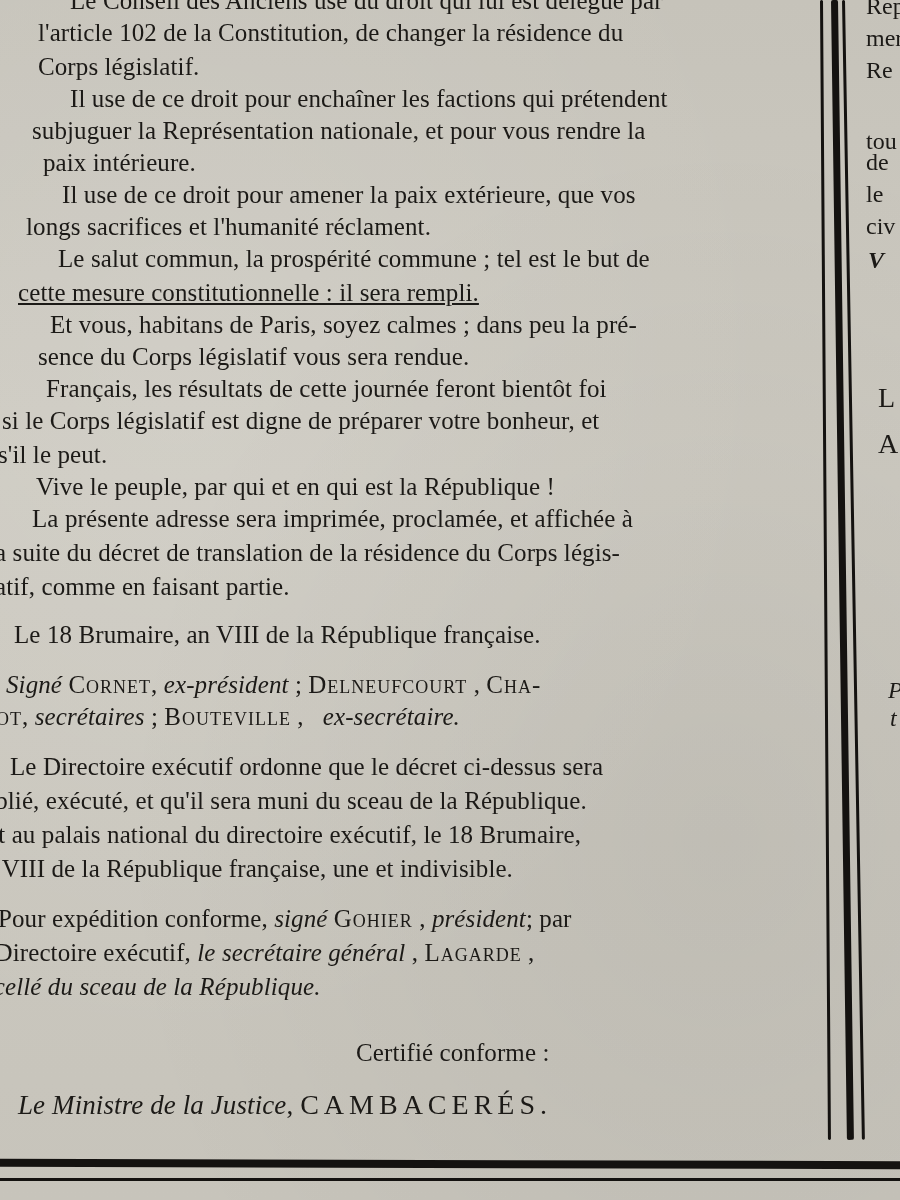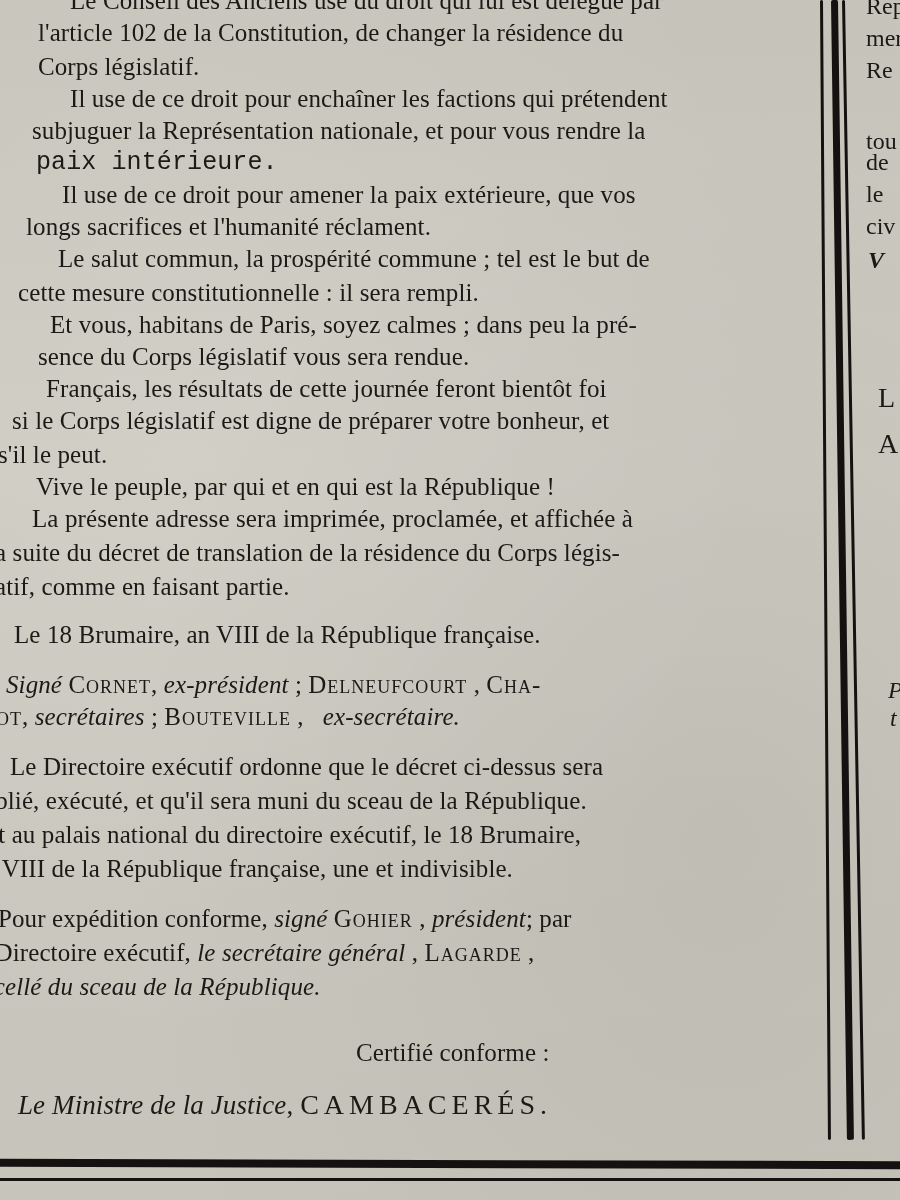--- a/index.html
+++ b/index.html
@@ -70,29 +70,29 @@
 <body>
 
 <div class="page">
 
   <div class="main-col">
     <div class="line" style="left:70px; top:0px;">Le Conseil des Anciens use du droit qui lui est délégué par</div>
     <div class="line" style="left:38px; top:32px;">l'article 102 de la Constitution, de changer la résidence du</div>
     <div class="line" style="left:38px; top:66px;">Corps législatif.</div>
     <div class="line" style="left:70px; top:98px;">Il use de ce droit pour enchaîner les factions qui prétendent</div>
     <div class="line" style="left:32px; top:130px;">subjuguer la Représentation nationale, et pour vous rendre la</div>
-    <div class="line" style="left:36px; top:162px;font-family:Liberation Mono, monospace;">paix intérieure.</div>
+    <div class="line" style="left:43px; top:162px;">paix intérieure.</div>
     <div class="line" style="left:62px; top:194px;">Il use de ce droit pour amener la paix extérieure, que vos</div>
     <div class="line" style="left:26px; top:226px;">longs sacrifices et l'humanité réclament.</div>
     <div class="line" style="left:58px; top:258px;">Le salut commun, la prospérité commune ; tel est le but de</div>
-    <div class="line" style="left:18px; top:292px;">cette mesure constitutionnelle : il sera rempli.</div>
+    <div class="line" style="left:18px; top:292px;text-decoration:underline;">cette mesure constitutionnelle : il sera rempli.</div>
     <div class="line" style="left:50px; top:324px;">Et vous, habitans de Paris, soyez calmes ; dans peu la pré-</div>
     <div class="line" style="left:14px; top:356px;margin-left:24px;">sence du Corps législatif vous sera rendue.</div>
     <div class="line" style="left:46px; top:388px;">Français, les résultats de cette journée feront bientôt foi</div>
-    <div class="line" style="left:12px; top:420px;">si le Corps législatif est digne de préparer votre bonheur, et</div>
+    <div class="line" style="left:2px; top:420px;">si le Corps législatif est digne de préparer votre bonheur, et</div>
     <div class="line" style="left:-2px; top:454px;">s'il le peut.</div>
     <div class="line" style="left:36px; top:486px;">Vive le peuple, par qui et en qui est la République !</div>
     <div class="line" style="left:32px; top:518px;">La présente adresse sera imprimée, proclamée, et affichée à</div>
     <div class="line" style="left:-12px; top:552px;">la suite du décret de translation de la résidence du Corps légis-</div>
     <div class="line" style="left:-12px; top:586px;">latif, comme en faisant partie.</div>
 
     <div class="line" style="left:14px; top:634px;">Le 18 Brumaire, an VIII de la République française.</div>
 
     <div class="line" style="left:6px; top:684px;">
       <span class="it">Signé</span>

